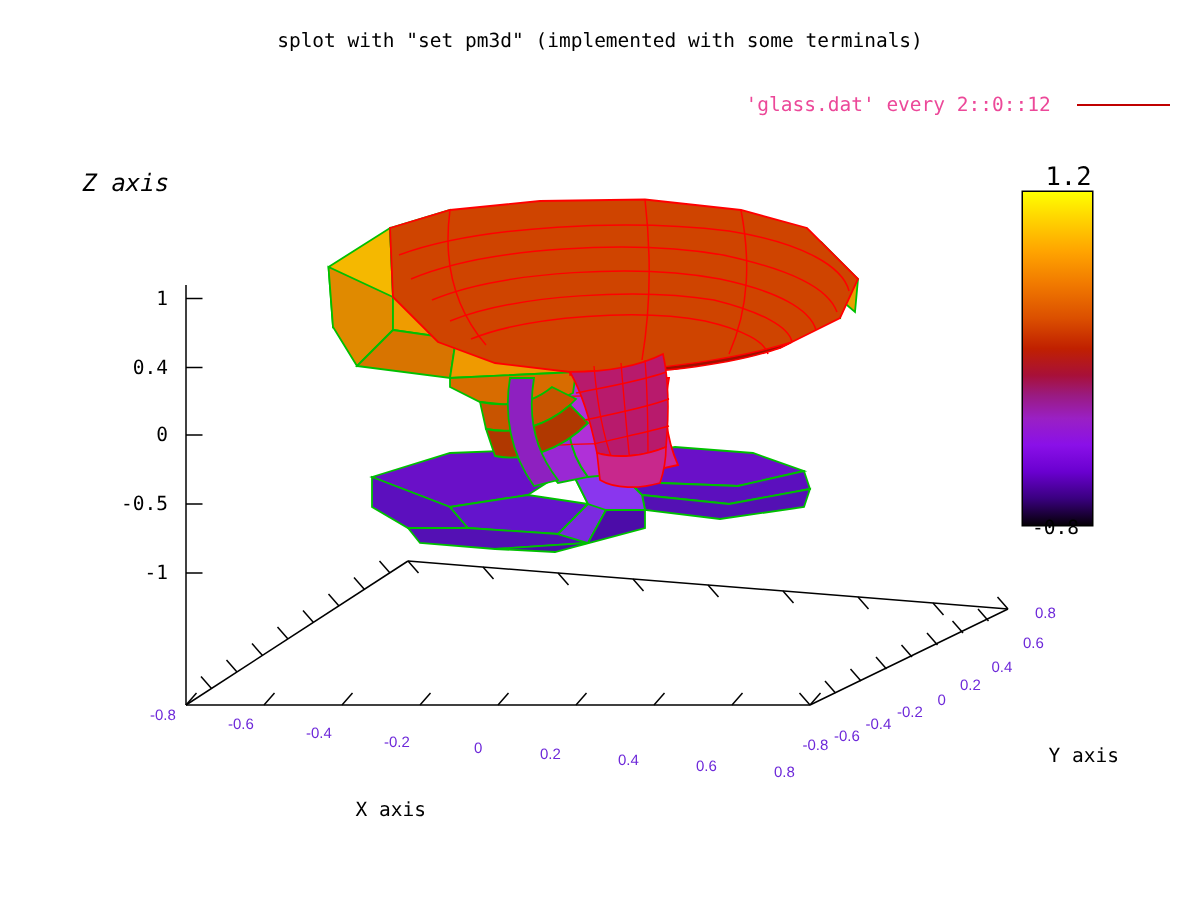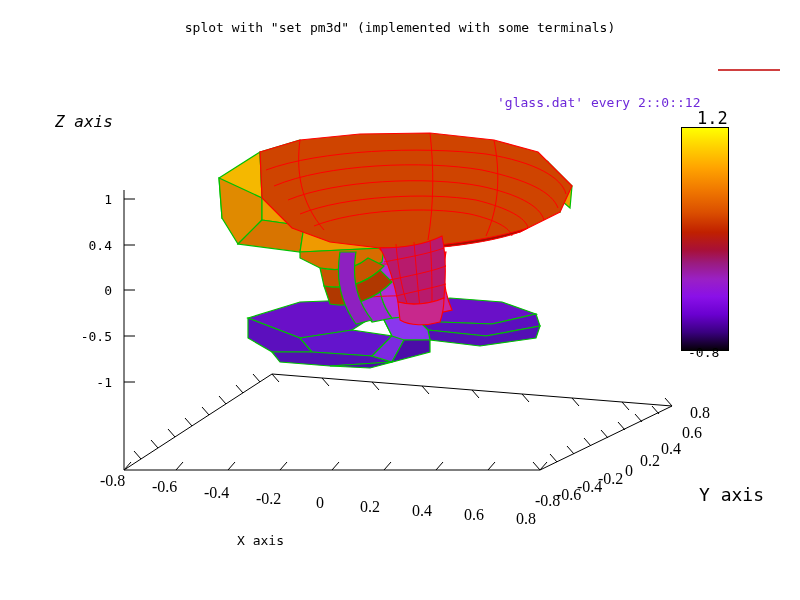--- a/index.html
+++ b/index.html
@@ -1,32 +1,32 @@
 <!DOCTYPE html>
 <html><head>
 <meta charset="utf-8">
 <style>
   html,body{margin:0;padding:0;background:#ffffff;}
   body{width:800px;height:600px;overflow:hidden;
        font-family:"DejaVu Sans Mono","Liberation Mono",monospace;}
   #stage{position:relative;width:800px;height:600px;background:#ffffff;}
   .txt{position:absolute;white-space:pre;color:#000000;font-size:13px;
        font-family:"DejaVu Sans Mono","Liberation Mono",monospace;}
-  .red{color:#6d28d9;margin-top:32px;}
+  .red{color:#ec4899;}
   #title{left:0;top:20px;width:800px;text-align:center;font-size:13px;}
   #legend-label{left:497px;top:63px;font-size:13px;}
   #zlab{left:55px;top:112px;font-size:16px;font-style:italic;}
   #xlab{left:237px;top:533px;font-size:13px;}
-  #ylab{left:699px;top:484px;font-size:18px;}
+  #ylab{left:699px;top:497px;font-size:13px;}
   #cbtop{left:697px;top:108px;font-size:17px;}
   #cbbot{left:688px;top:345px;font-size:13px;}
   .ztick{position:absolute;text-align:right;width:60px;font-size:13px;
          font-family:"DejaVu Sans Mono","Liberation Mono",monospace;color:#000;}
-  .xtick,.ytick{position:absolute;font-size:16px;white-space:pre;
-         font-family:Liberation Serif, serif;color:#000000;}
+  .xtick,.ytick{position:absolute;font-size:10px;white-space:pre;
+         font-family:Liberation Sans, sans-serif;color:#6d28d9;}
   svg{position:absolute;left:0;top:0;}
   #cbar{position:absolute;left:681px;top:127px;width:46px;height:222px;
         border:1px solid #000;
         background:linear-gradient(to bottom,
           #ffff00 0%, #ffd400 8%, #ffa300 18%, #f07800 28%,
           #db4f00 38%, #c02000 47%, #a81038 55%, #9a1b80 61%,
           #9a20c4 68%, #8a10e8 76%, #6a00d0 84%, #3a0080 92%, #060008 100%);}
 </style>
 </head>
 <body>

